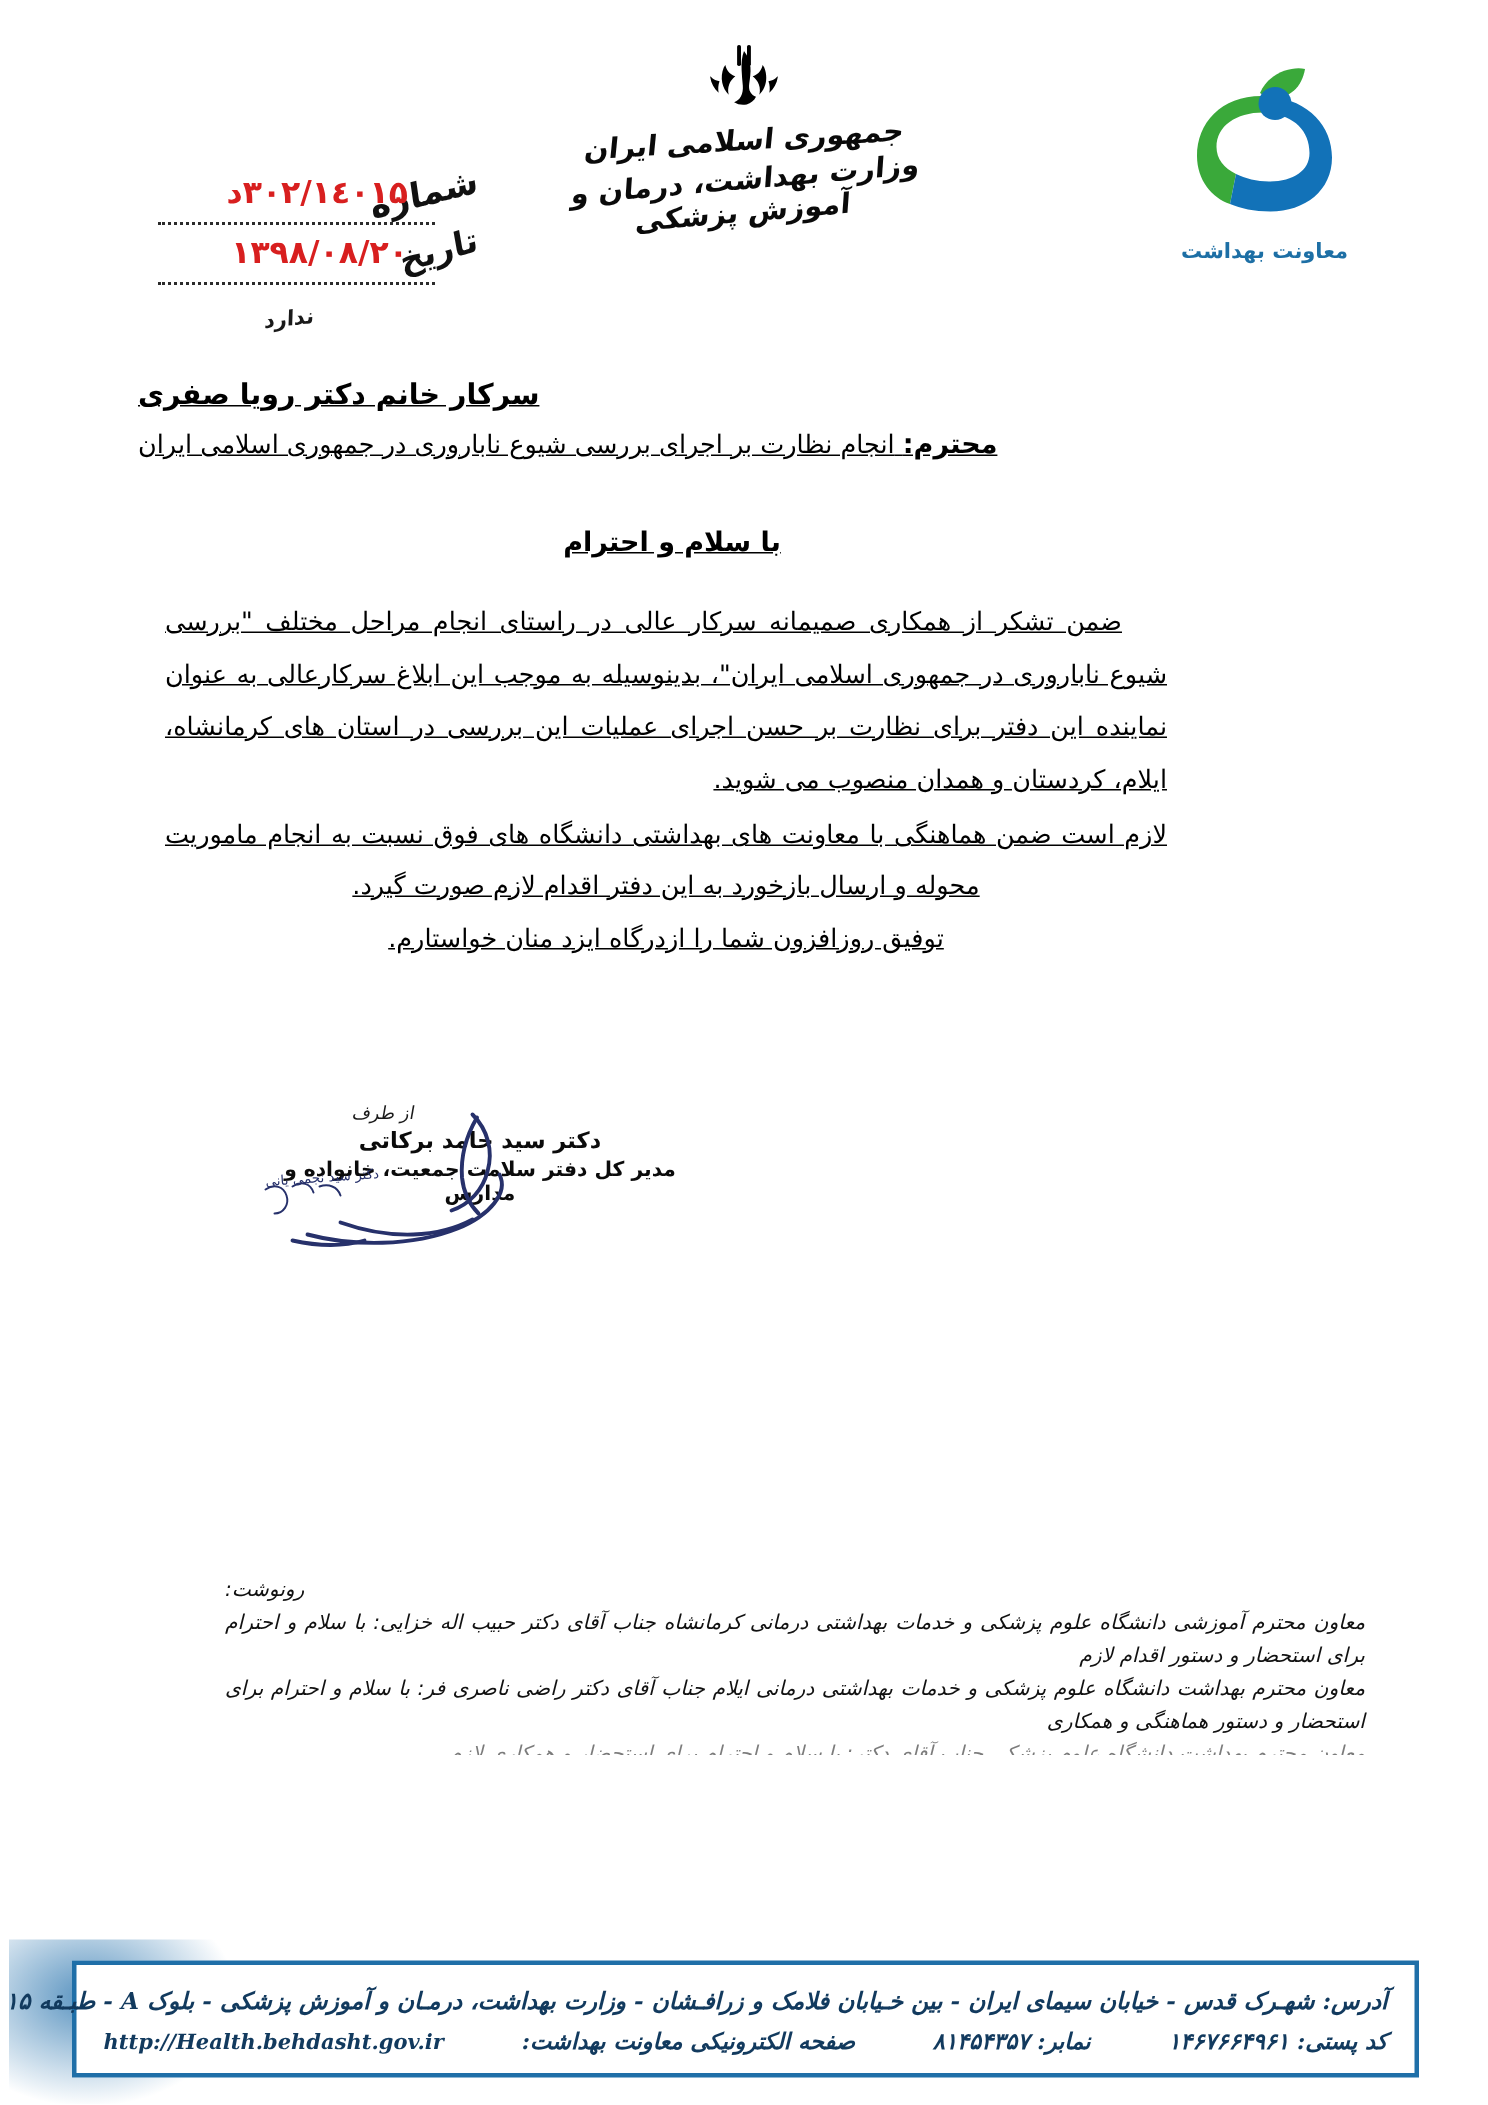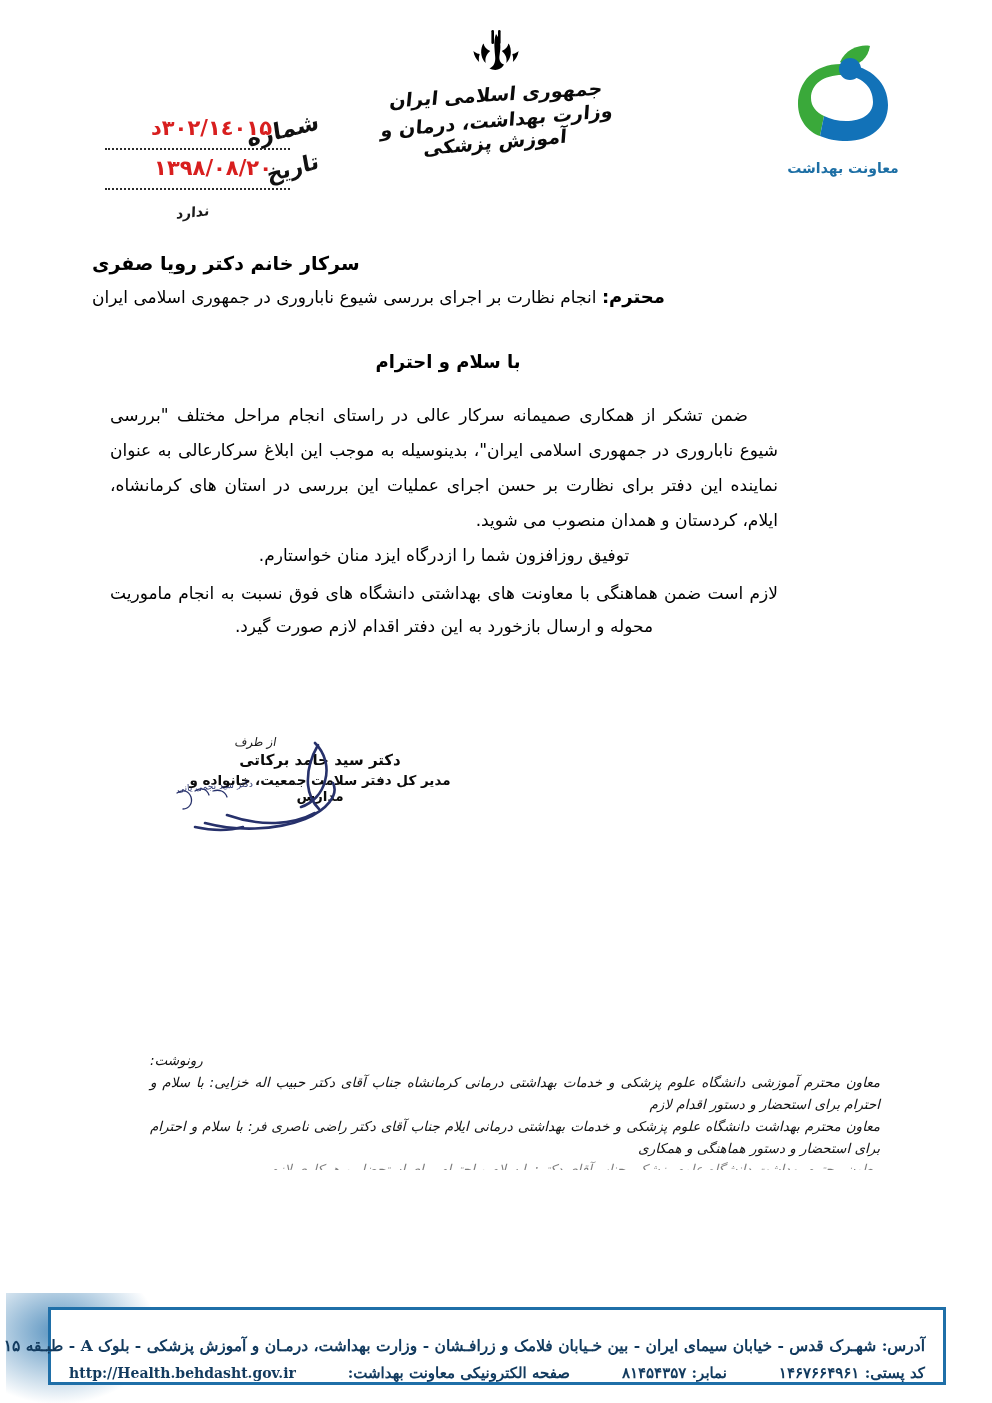--- a/index.html
+++ b/index.html
@@ -136,20 +136,21 @@
     transform: rotate(-6deg) skewX(-8deg);
     display: inline-block;
   }
 
   
   .body-area {
     position: absolute;
     top: 252px;
     left: 0;
     width: 896px;
+    text-decoration: underline;
   }
 
   .recipient-block {
     padding: 0 92px 0 92px;
     text-align: left;
   }
   .recipient-name {
     font-size: 19px;
     font-weight: 700;
     color: #000;
@@ -261,21 +262,21 @@
     transform: rotate(-4deg);
     white-space: nowrap;
   }
 
   
   .cc-block {
     position: absolute;
     top: 1052px;
     left: 0;
     width: 992px;
-    padding: 0 112px 0 150px;
+    padding: 0 82px 0 150px;
     box-sizing: border-box;
   }
   .cc-title {
     font-size: 13.5px;
     color: #111;
     font-family: "DejaVu Sans", sans-serif;
     text-align: left;
     font-style: italic;
     margin: 0 0 4px 0;
     direction: rtl;
@@ -309,21 +310,22 @@
   }
   .footer-box {
     position: absolute;
     left: 48px;
     top: 1307px;
     width: 898px;
     height: 78px;
     box-sizing: border-box;
     border: 3px solid #1f6fa8;
     background: #ffffff;
-    padding: 24px 18px 0 18px;
+    padding: 12px 18px 0 18px;
+    font-style: italic;
   }
   .footer-line1 {
     font-size: 15.5px;
     font-weight: 700;
     color: #123a5e;
     text-align: center;
     font-family: "DejaVu Serif", serif;
     margin: 2px 0 0 0;
     white-space: nowrap;
   }
@@ -406,22 +408,22 @@
   <div class="body-area">
 
     <div class="recipient-block">
       <p class="recipient-name">سرکار خانم دکتر رویا صفری</p>
       <p class="subject-line"><span class="subject-label">محترم:</span> <span>انجام نظارت بر اجرای بررسی شیوع ناباروری در جمهوری اسلامی ایران</span></p>
     </div>
 
     <p class="greeting">با سلام و احترام</p>
 
     <p class="para p1">ضمن تشکر از همکاری صمیمانه سرکار عالی در راستای انجام مراحل مختلف "بررسی شیوع ناباروری در جمهوری اسلامی ایران"، بدینوسیله به موجب این ابلاغ سرکارعالی به عنوان نماینده این دفتر برای نظارت بر حسن اجرای عملیات این بررسی در استان های کرمانشاه، ایلام، کردستان و همدان منصوب می شوید.</p>
+    <p class="para p2">لازم است ضمن هماهنگی با معاونت های بهداشتی دانشگاه های فوق نسبت به انجام ماموریت محوله و ارسال بازخورد به این دفتر اقدام لازم صورت گیرد.</p>
     <p class="para p3">توفیق روزافزون شما را ازدرگاه ایزد منان خواستارم.</p>
-    <p class="para p2">لازم است ضمن هماهنگی با معاونت های بهداشتی دانشگاه های فوق نسبت به انجام ماموریت محوله و ارسال بازخورد به این دفتر اقدام لازم صورت گیرد.</p>
   </div>
 
   <div class="signature-block">
     <span class="sig-onbehalf">از طرف</span>
     <p class="sig-name">دکتر سید حامد برکاتی</p>
     <p class="sig-role">مدیر کل دفتر سلامت جمعیت، خانواده و مدارس</p>
     <svg class="sig-overlay" viewBox="0 0 300 110">
       <g fill="none" stroke="#27316b" stroke-width="2.6" stroke-linecap="round">
         <path d="M150 12 C160 22 164 36 160 50 C157 62 148 72 136 76"></path>
         <path d="M153 14 C146 26 142 40 143 54 C144 64 148 72 154 78"></path>

